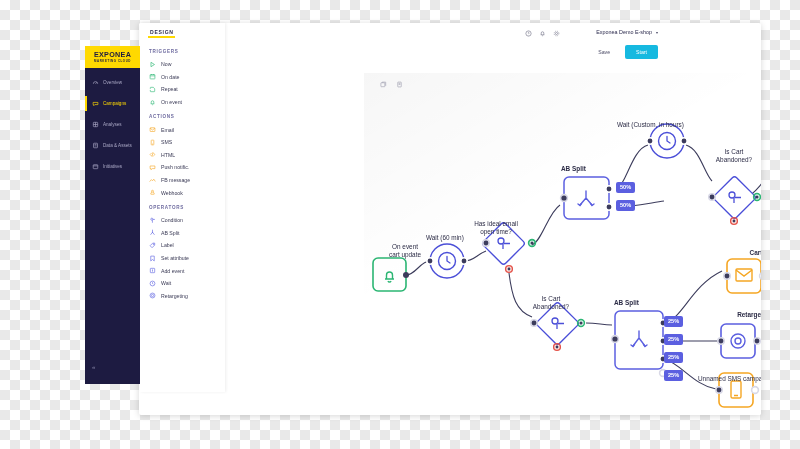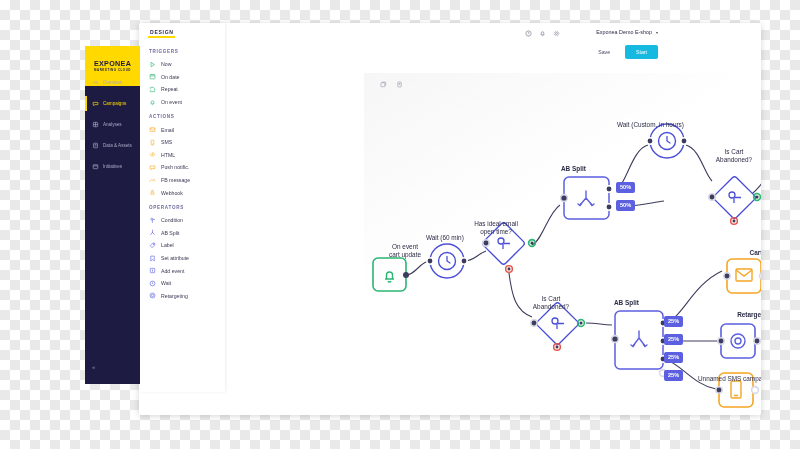--- a/index.html
+++ b/index.html
@@ -36,21 +36,21 @@
   #sidebar {
     position: absolute;
     left: 85px; top: 46px;
     width: 55px; height: 338px;
     background: #1d1b41;
     z-index: 6;
     overflow: hidden;
   }
   #logo {
     position: absolute; left: 0; top: 0;
-    width: 55px; height: 40px;
+    width: 55px; height: 22px;
     background: #ffd900;
     display: flex; flex-direction: column;
     align-items: center; justify-content: center;
   }
   #logo .brand {
     font-size: 7.2px; font-weight: bold; color: #1d1b41;
     letter-spacing: 0.3px; line-height: 8px;
   }
   #logo .sub {
     font-size: 2.9px; font-weight: bold; color: #1d1b41;

